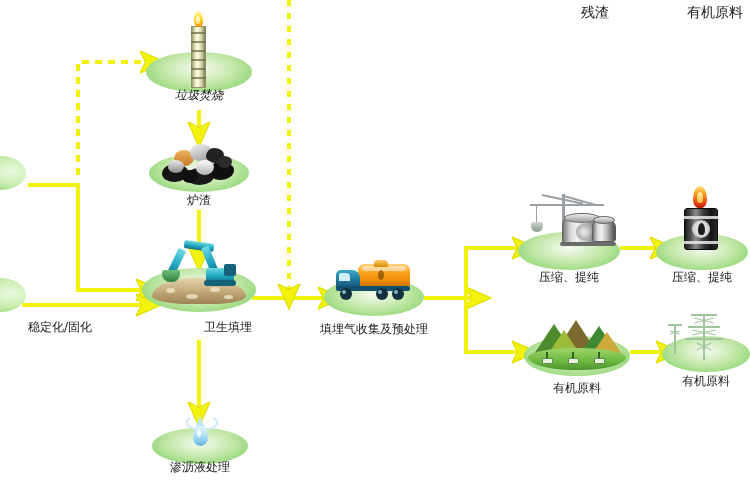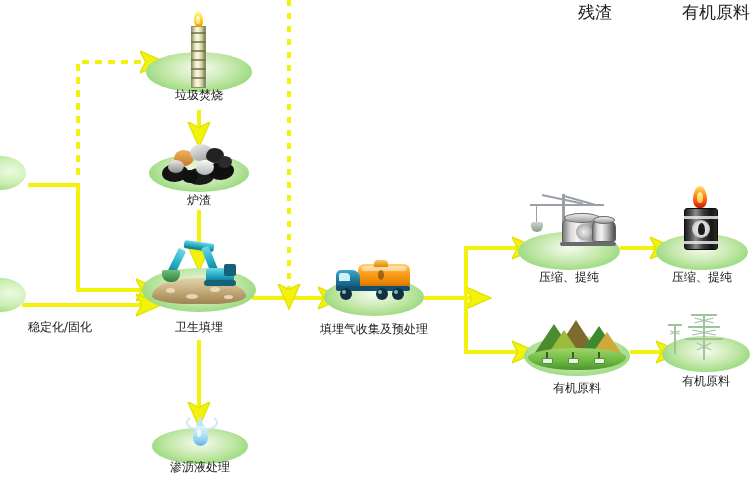--- a/index.html
+++ b/index.html
@@ -32,21 +32,21 @@
     text-align:center;
     color:#1a1a1a;
     font-size:12px;
     line-height:14px;
     white-space:nowrap;
     letter-spacing:0px;
   }
   .top-label{
     position:absolute;
     color:#1d1d1d;
-    font-size:17px;
+    font-size:14px;
     line-height:13px;
     white-space:nowrap;
     text-align:center;
   }
   .art{position:absolute;}
 
   
   .stack-body{
     position:absolute;
     width:15px;height:62px;
@@ -225,21 +225,21 @@
       <div class="stack-body"></div>
       <div class="stack-rung" style="top:20px"></div>
       <div class="stack-rung" style="top:29px"></div>
       <div class="stack-rung" style="top:38px"></div>
       <div class="stack-rung" style="top:47px"></div>
       <div class="stack-rung" style="top:56px"></div>
       <div class="stack-rung" style="top:65px"></div>
       <div class="flame"></div>
       <div class="flame-core"></div>
     </div>
-    <div class="node-label" style="left:149px;top:88px;width:100px;">垃圾焚烧</div>
+    <div class="node-label" style="left:149px;top:88px;width:100px;font-style:italic;">垃圾焚烧</div>
   </div>
 
   <div class="node">
     <div class="pad" style="left:149px;top:154px;width:100px;height:38px;"></div>
     <div class="art" style="left:156px;top:136px;width:88px;height:56px;">
       <div class="slag">
         <b style="left:6px;top:28px;width:26px;height:18px;background:#141414;"></b>
         <b style="left:30px;top:32px;width:28px;height:17px;background:#1b1b1b;"></b>
         <b style="left:52px;top:26px;width:26px;height:18px;background:#0f0f0f;"></b>
         <b style="left:18px;top:14px;width:20px;height:16px;background:linear-gradient(180deg,#f0b35c,#c9792a);"></b>
@@ -266,21 +266,21 @@
       <div class="exc-part" style="left:24px;top:10px;width:8px;height:30px;transform:rotate(26deg);"></div>
       <div class="exc-part" style="left:36px;top:4px;width:30px;height:8px;transform:rotate(8deg);"></div>
       <div class="exc-part" style="left:58px;top:8px;width:8px;height:28px;transform:rotate(-22deg);"></div>
 
       <div class="exc-part" style="left:58px;top:30px;width:28px;height:14px;border-radius:3px;"></div>
       <div class="exc-dark" style="left:76px;top:26px;width:12px;height:12px;"></div>
 
       <div class="exc-part" style="left:14px;top:32px;width:18px;height:12px;border-radius:2px 2px 8px 8px;background:linear-gradient(180deg,#6fbf77,#2e7f43);"></div>
       <div class="exc-dark" style="left:56px;top:42px;width:32px;height:6px;border-radius:3px;"></div>
     </div>
-    <div class="node-label" style="left:146px;top:320px;width:106px;">卫生填埋</div>
+    <div class="node-label" style="left:146px;top:320px;width:106px;text-align:right;">卫生填埋</div>
   </div>
 
   <div class="node-label" style="left:18px;top:320px;width:100px;text-align:left;margin-left:10px;">稳定化/固化</div>
 
   <div class="node">
     <div class="pad" style="left:152px;top:428px;width:96px;height:36px;"></div>
     <div class="art" style="left:180px;top:404px;width:40px;height:58px;">
       <div class="splash" style="left:6px;top:10px;width:28px;height:13px;"></div>
       <div class="drop" style="left:13px;top:20px;width:15px;height:22px;"></div>
       <div class="drop-tip" style="left:16px;top:12px;border-width:0 4px 10px 4px;"></div>

